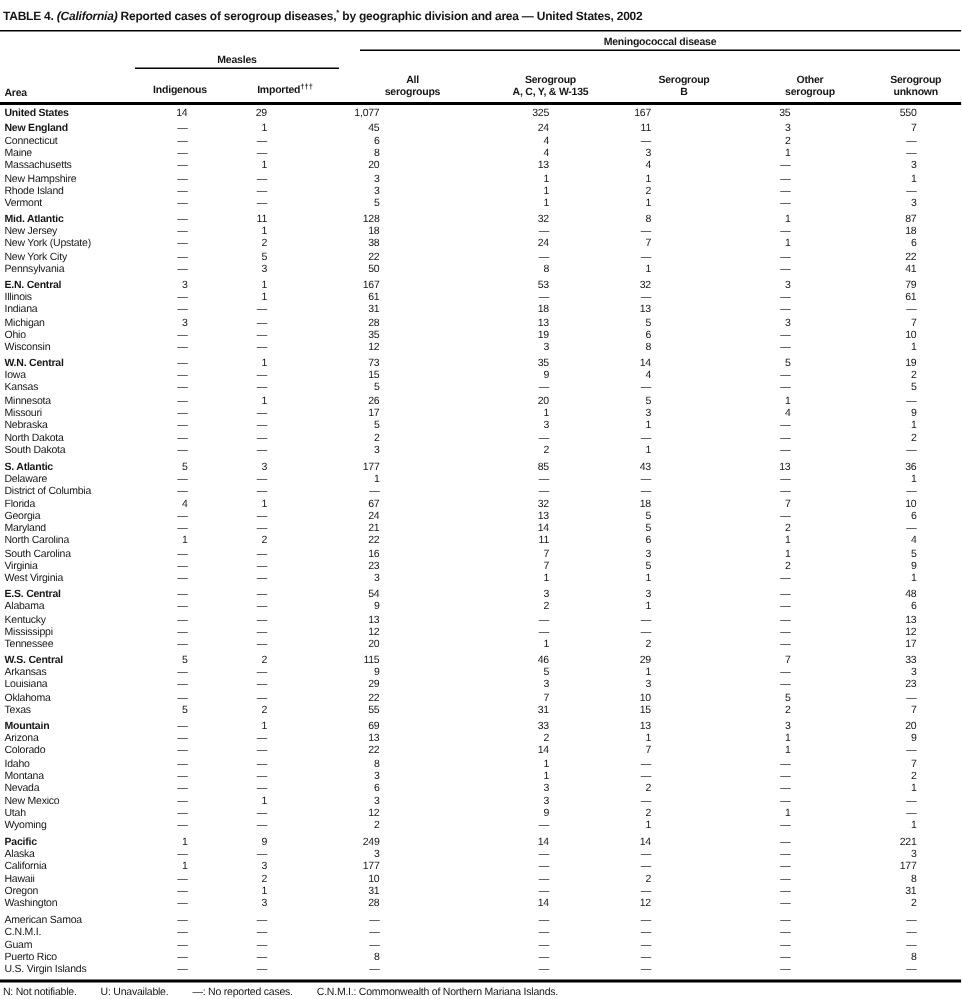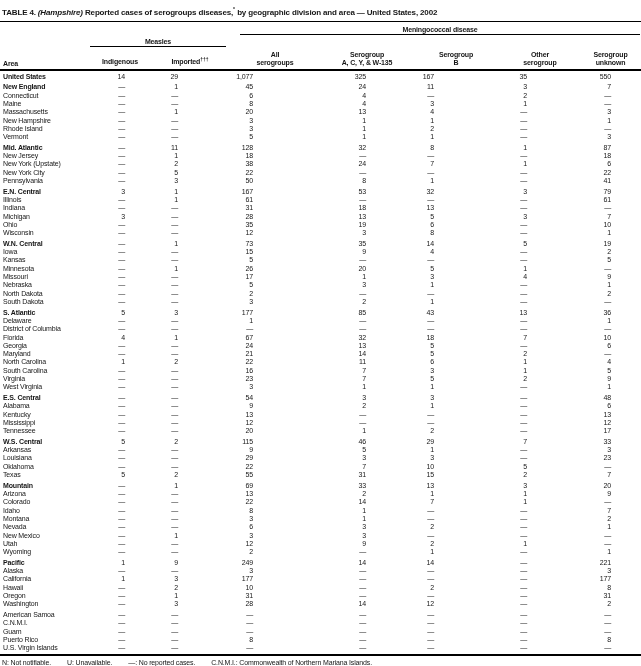--- a/index.html
+++ b/index.html
@@ -54,22 +54,22 @@
   
   .foot{border-top:2px solid #000;margin-top:2px;padding:2px 0 0 2px;font-size:7px;line-height:9px;}
   .foot .seg{margin-right:16px;}
 </style>
 </head>
 <body>
 
 <div class="page">
 
   <div class="title"><span>TABLE 4.</span>
-    <span class="cont">(Hampshire)</span>
-    <span>Reported cases of serogroups diseases,</span><sup>*</sup>
+    <span class="cont">(California)</span>
+    <span>Reported cases of serogroup diseases,</span><sup>*</sup>
     <span>by geographic division and area — United States, 2002</span></div>
 
   <div class="hdr cols">
     <div class="h-area">Area</div>
     <div class="h-mening-group">Meningococcal disease</div>
     <div class="h-measles-group">Measles</div>
     <div class="h-col h-c2"><span>Indigenous</span><sup></sup></div>
     <div class="h-col h-c3"><span>Imported</span><sup>†††</sup></div>
     <div class="h-col h-c4">All
 serogroups</div>

